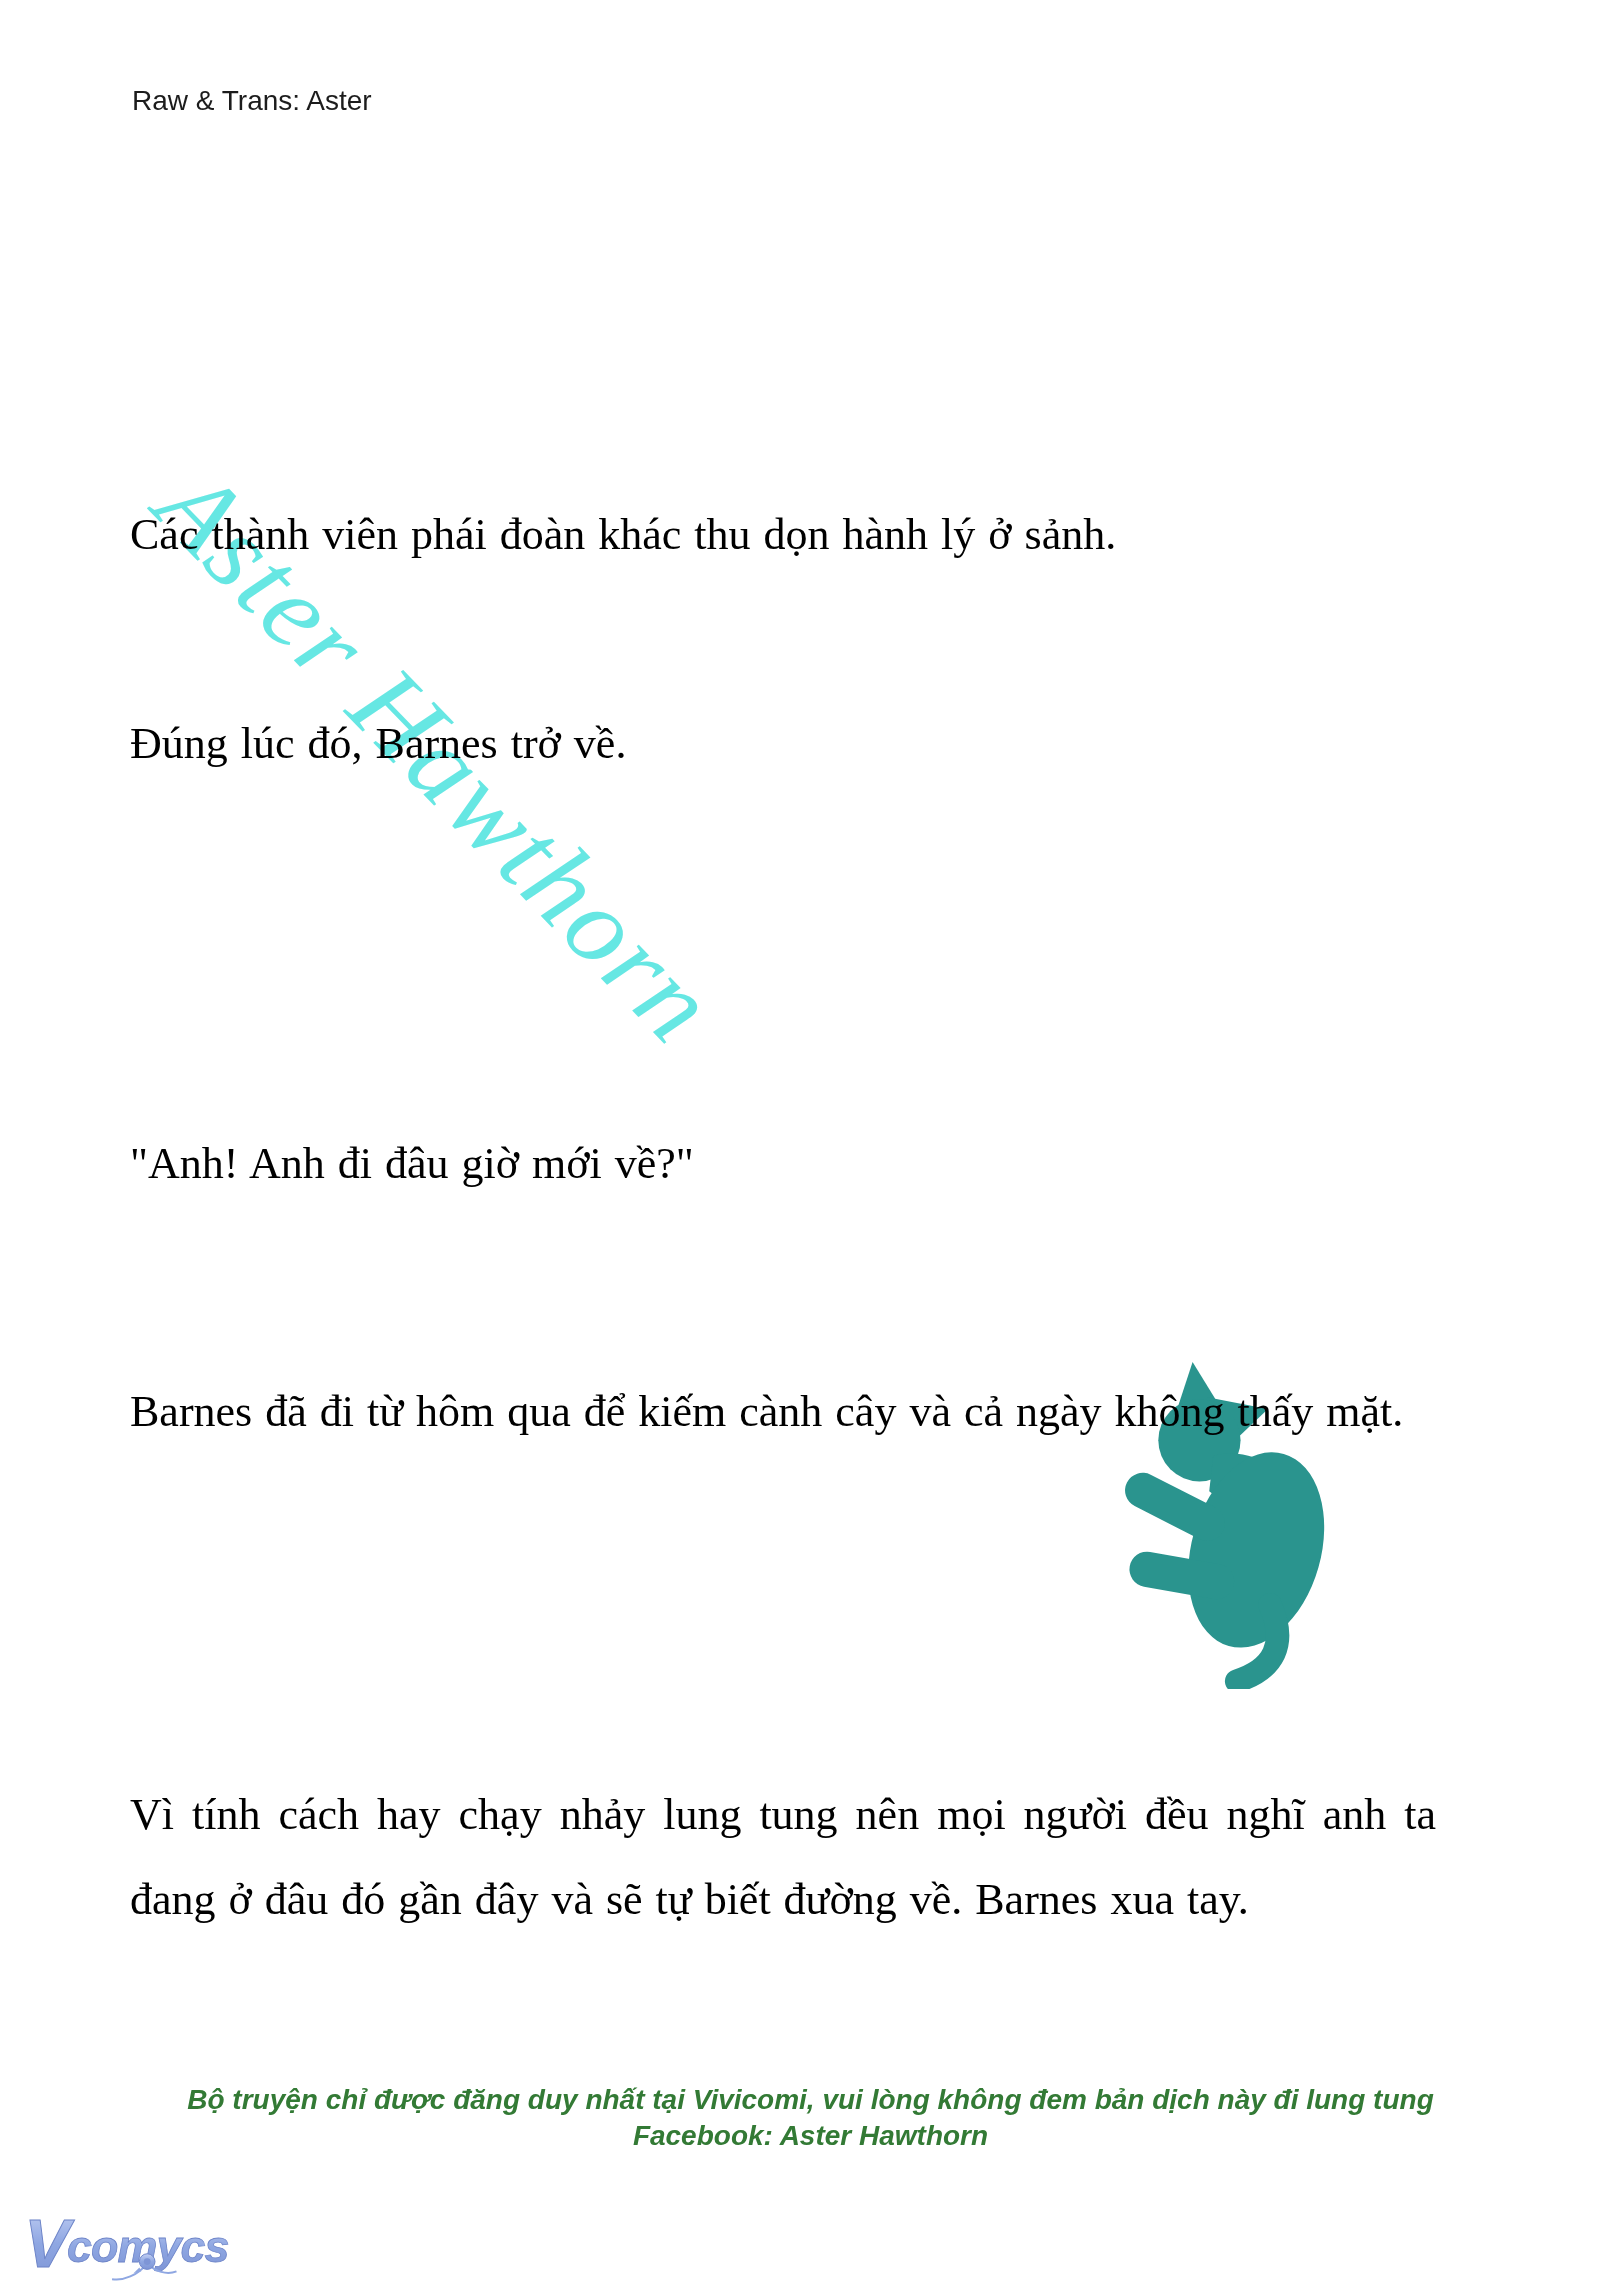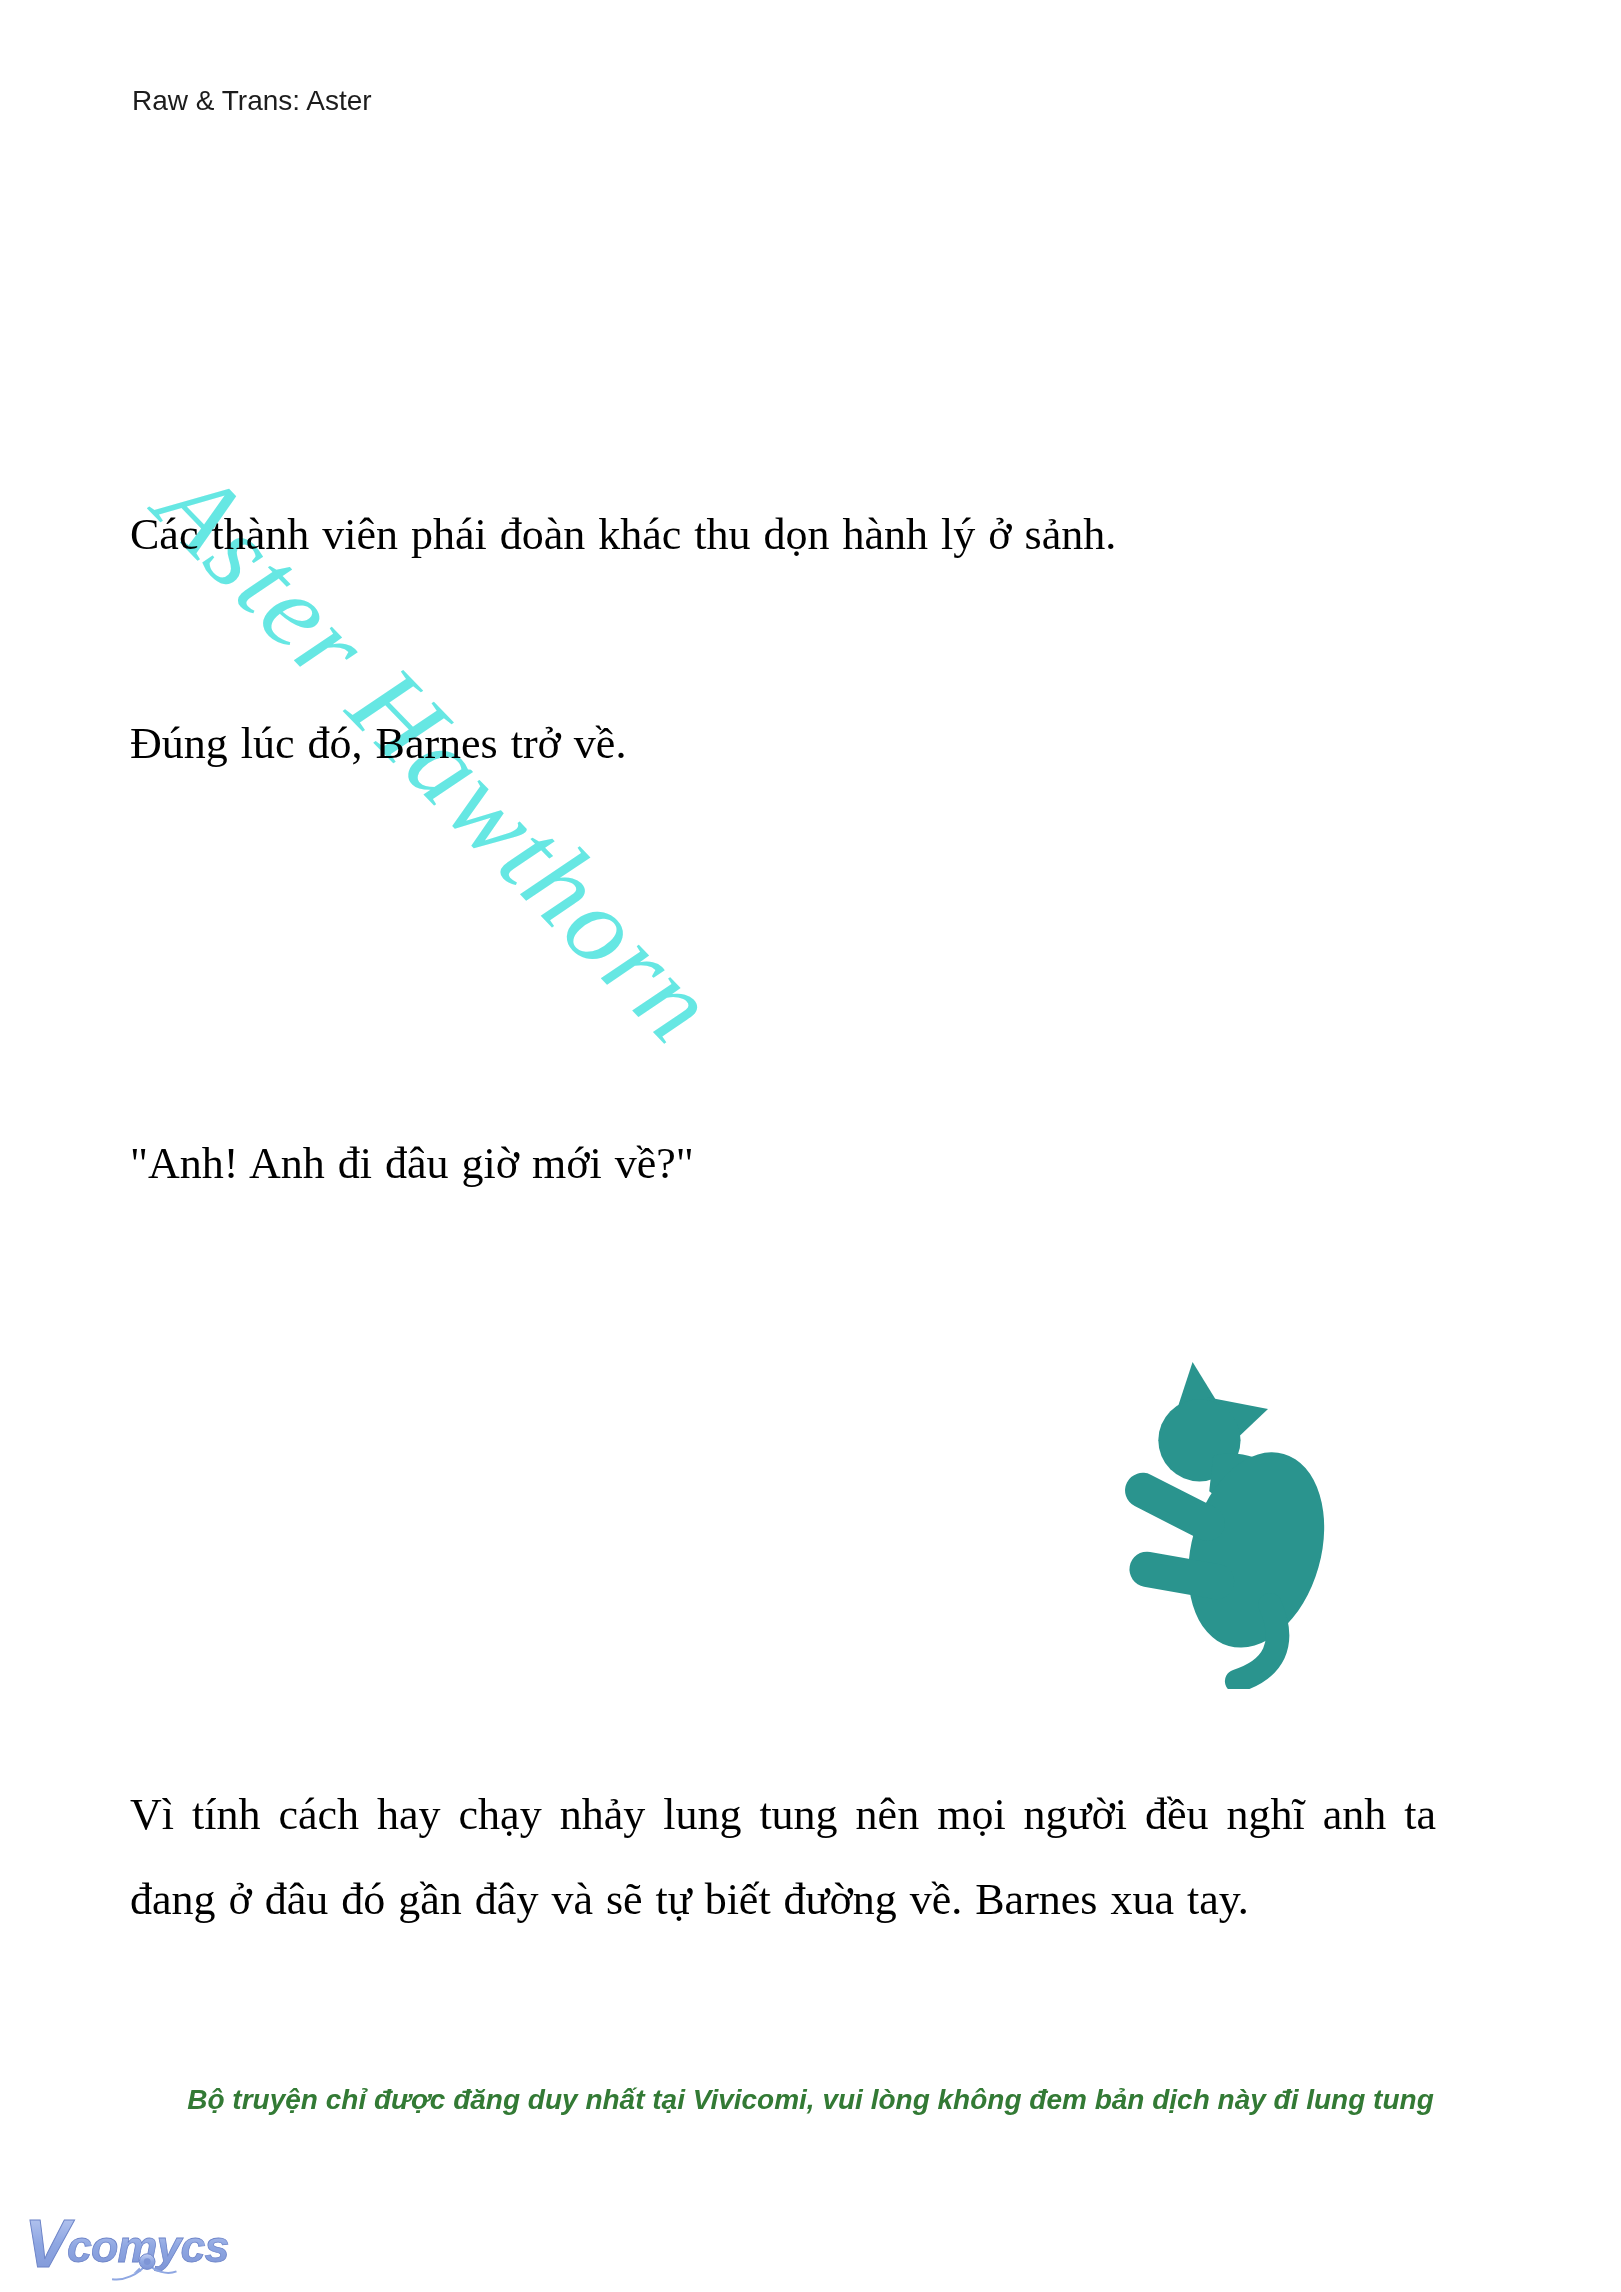--- a/index.html
+++ b/index.html
@@ -120,24 +120,26 @@
         <rect x="14" y="204" width="108" height="36" rx="18" transform="rotate(10 68 222)"></rect>
 
         <path d="M158 252 C 176 292, 162 318, 124 330" fill="none" stroke="#2A948E" stroke-width="24" stroke-linecap="round"></path>
       </g>
     </svg>
   </div>
 
   <p class="para p2">Các thành viên phái đoàn khác thu dọn hành lý ở sảnh.</p>
   <p class="para p3">Đúng lúc đó, Barnes trở về.</p>
   <p class="para p5">"Anh! Anh đi đâu giờ mới về?"</p>
+  <p class="para p6">Barnes đã đi từ hôm qua để kiếm cành cây và cả ngày không thấy mặt.</p>
   <p class="para p7">Vì tính cách hay chạy nhảy lung tung nên mọi người đều nghĩ anh ta đang ở đâu đó gần đây và sẽ tự biết đường về. Barnes xua tay.</p>
 
   <div class="footer">
     <span class="fline">Bộ truyện chỉ được đăng duy nhất tại Vivicomi, vui lòng không đem bản dịch này đi lung tung</span>
+    <span class="fline">Facebook: Aster Hawthorn</span>
   </div>
 
   <div class="logo-wrap">
     <svg width="225" height="83" viewBox="0 0 230 85" xmlns="http://www.w3.org/2000/svg">
       <defs>
         <linearGradient id="logograd" x1="0" y1="0" x2="0" y2="1">
           <stop offset="0" stop-color="#C3D0F4"></stop>
           <stop offset="0.5" stop-color="#8FA7E2"></stop>
           <stop offset="1" stop-color="#7E95D6"></stop>
         </linearGradient>

